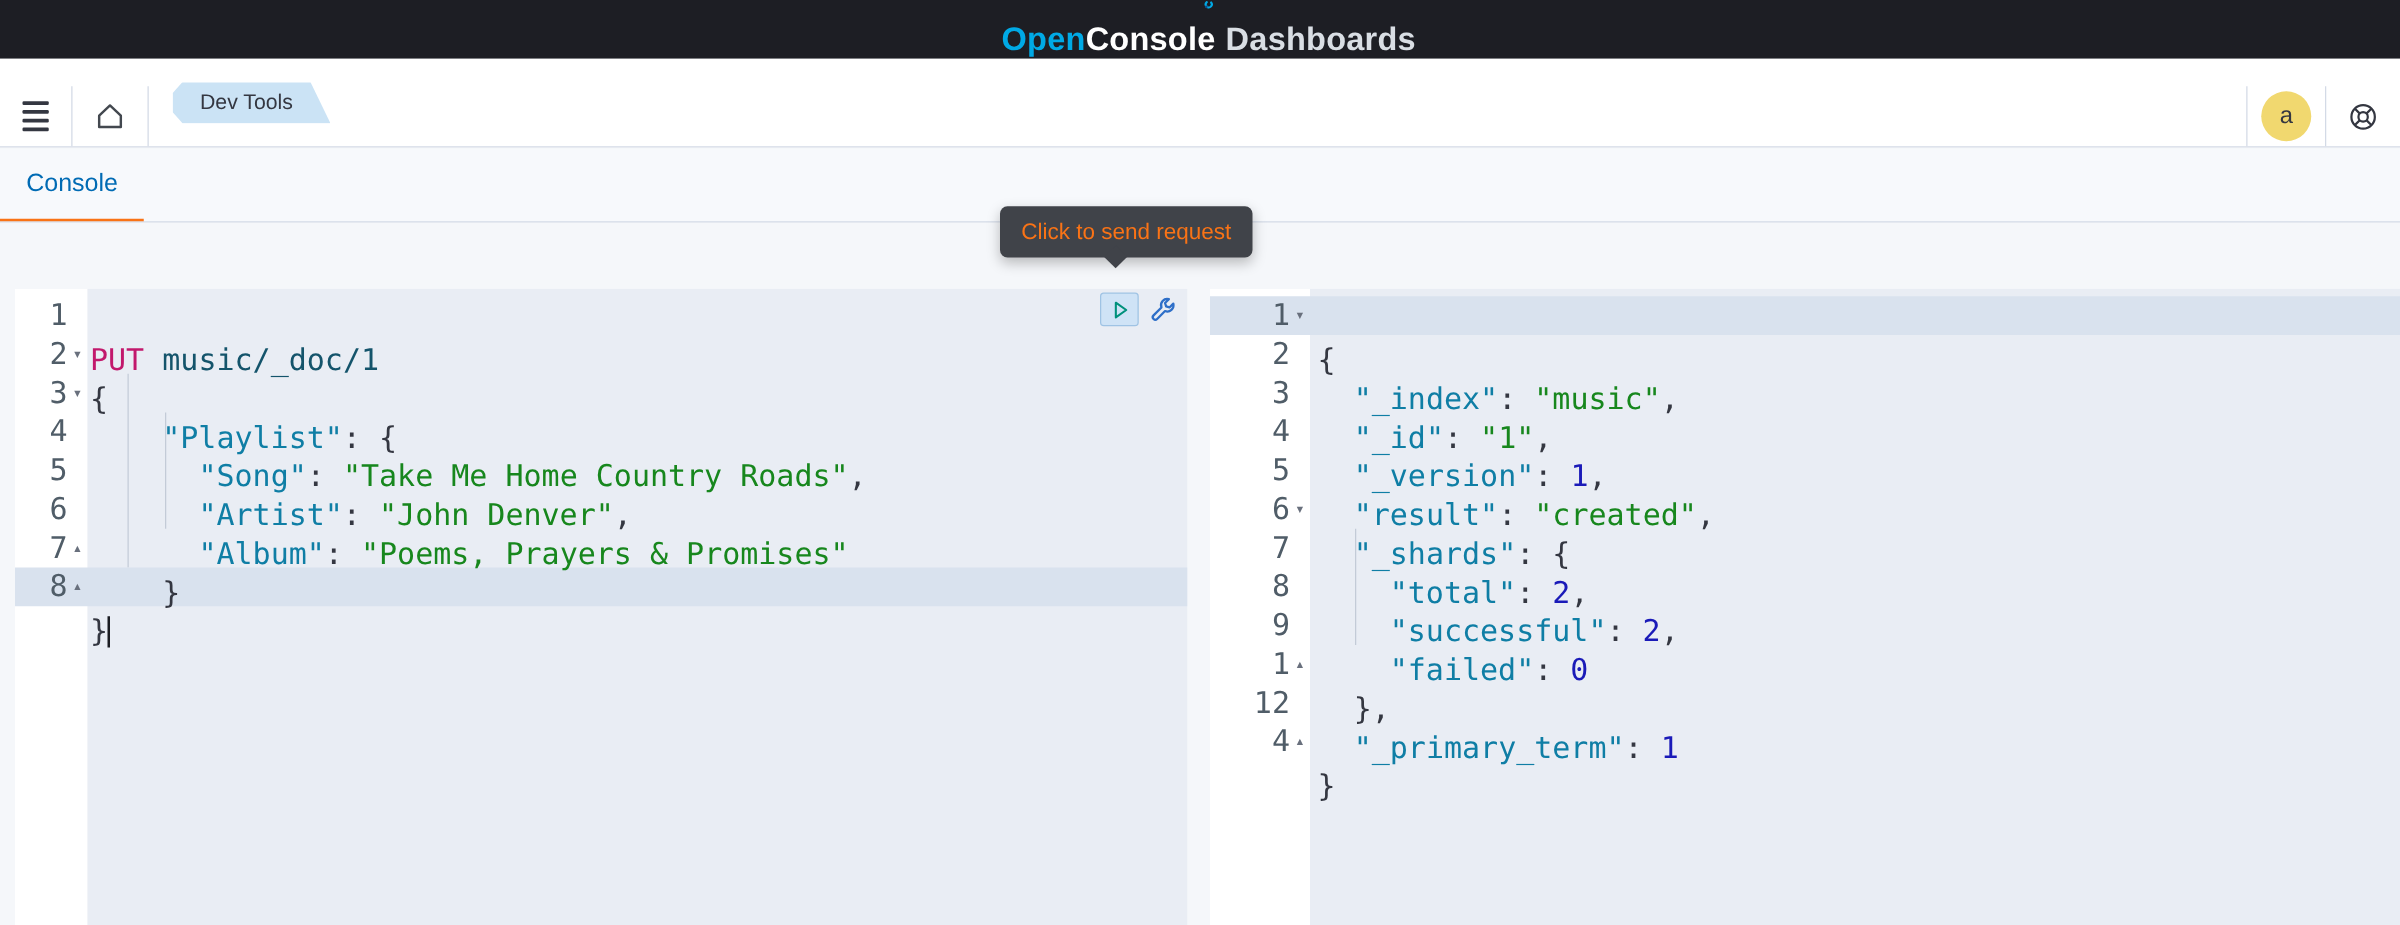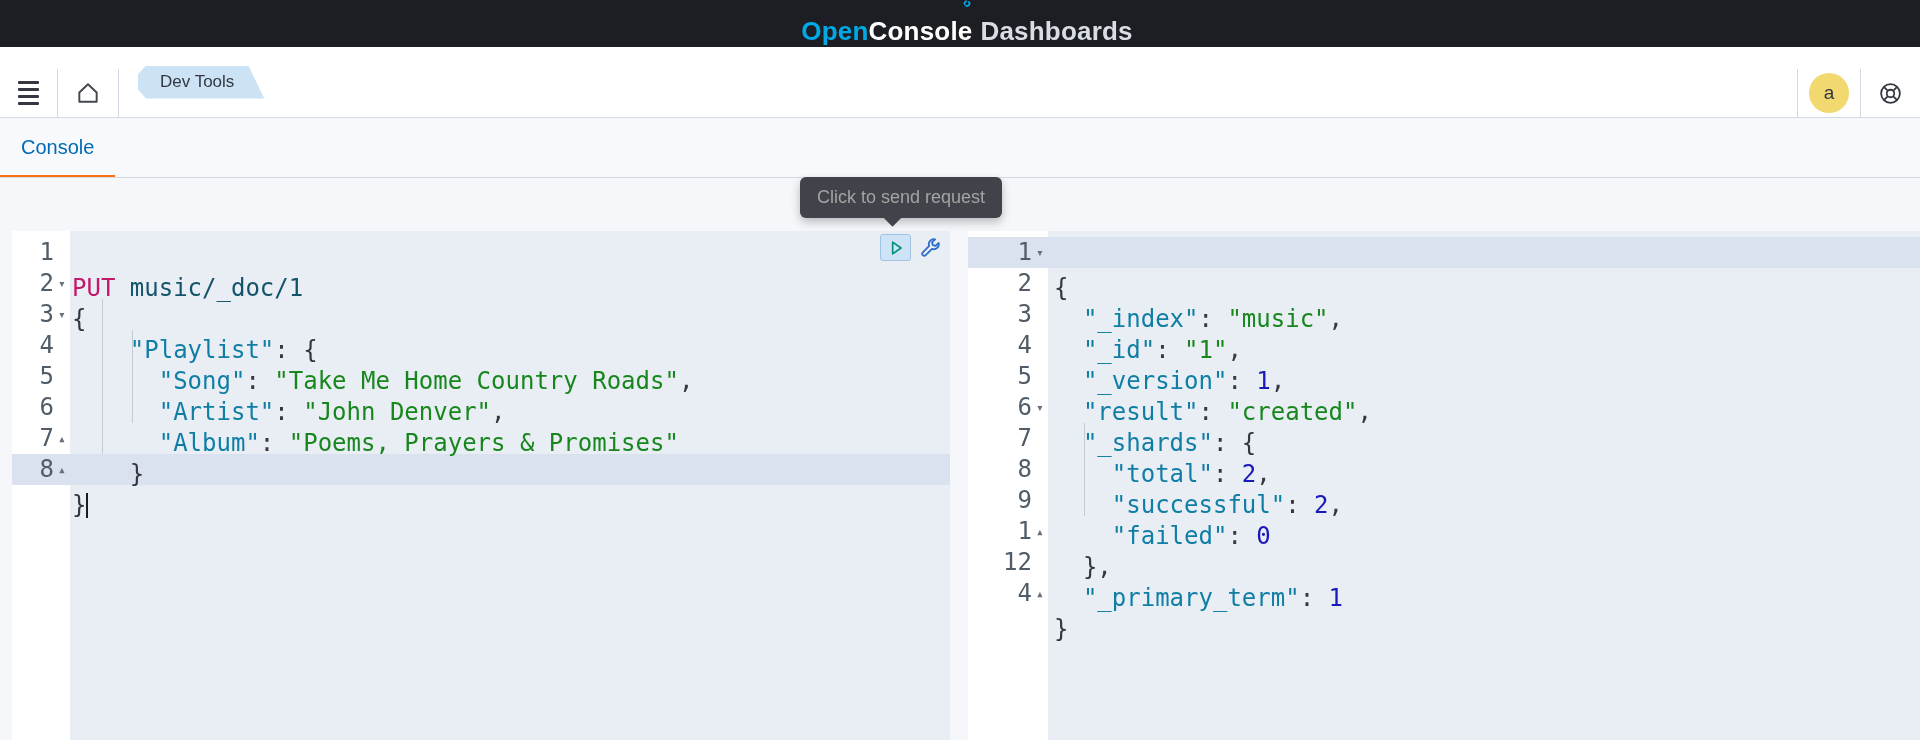--- a/index.html
+++ b/index.html
@@ -69,22 +69,22 @@
   .tok-punct { color:#343741; }
   .tok-plain { color:#343741; }
   .cursor { display:inline-block; width:2px; height:25px; background:#1b1d22; vertical-align:-5px; }
   .guide { position:absolute; width:1px; background:#c3cbd7; }
   
   .actions { position:absolute; left:880px; top:3px; display:flex; align-items:center; gap:5px; z-index:5; }
   .play-btn { width:31px; height:27px; background:#cfe3f6; border:1px solid #9fc3e4; border-radius:3px;
     display:flex; align-items:center; justify-content:center; cursor:pointer; }
   .wrench-btn { width:28px; height:27px; display:flex; align-items:center; justify-content:center; cursor:pointer; }
   
-  .tooltip { position:absolute; left:800px; top:165px; z-index:50; background:#404349; color:#a3a3a3;
-    font-size:18px; padding:10px 17px; border-radius:6px; box-shadow:0 4px 10px rgba(0,0,0,.25);margin-top:12px; }
+  .tooltip { position:absolute; left:800px; top:165px; z-index:50; background:#404349; color:#f97316;
+    font-size:18px; padding:10px 17px; border-radius:6px; box-shadow:0 4px 10px rgba(0,0,0,.25); }
   .tooltip .arrow { position:absolute; left:86px; bottom:-6px; width:13px; height:13px;
     background:#404349; transform:rotate(45deg); }
 </style>
 </head>
 <body>
 
 <div class="app">
 
   <div class="topbar">
     <svg width="30" height="30" viewBox="0 0 32 32">

